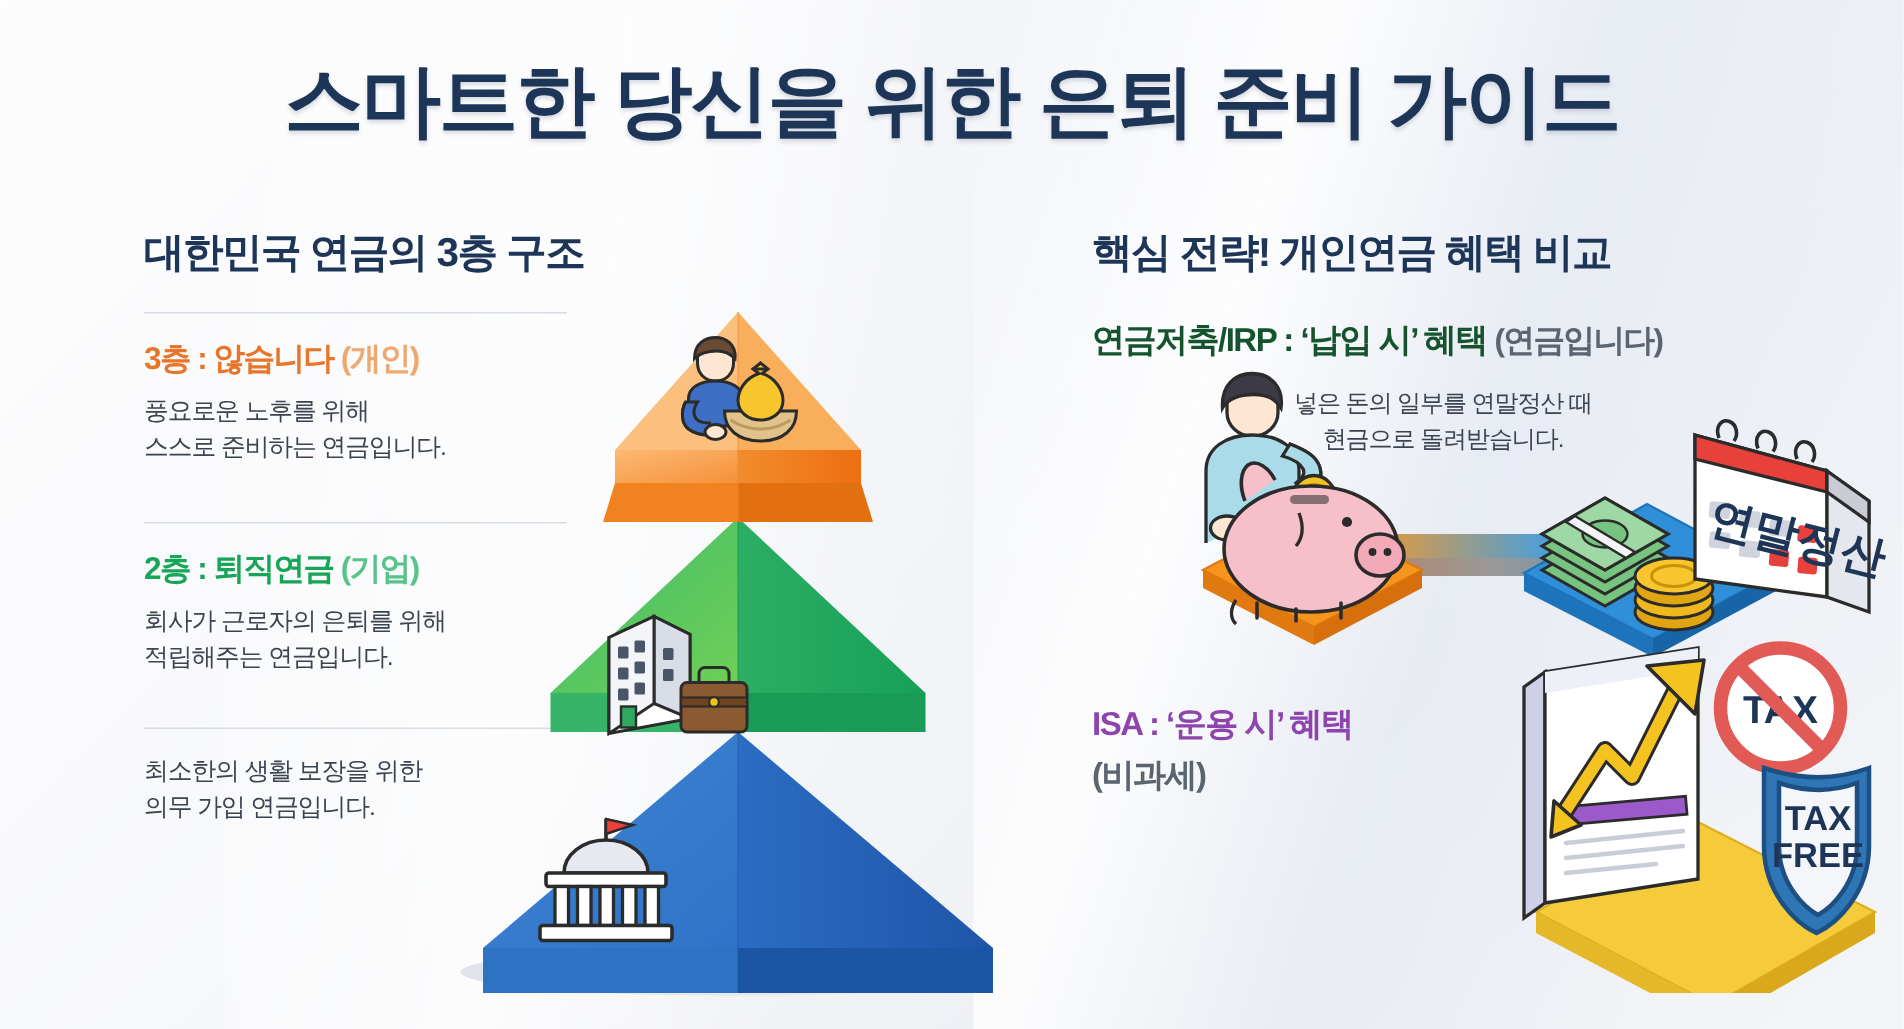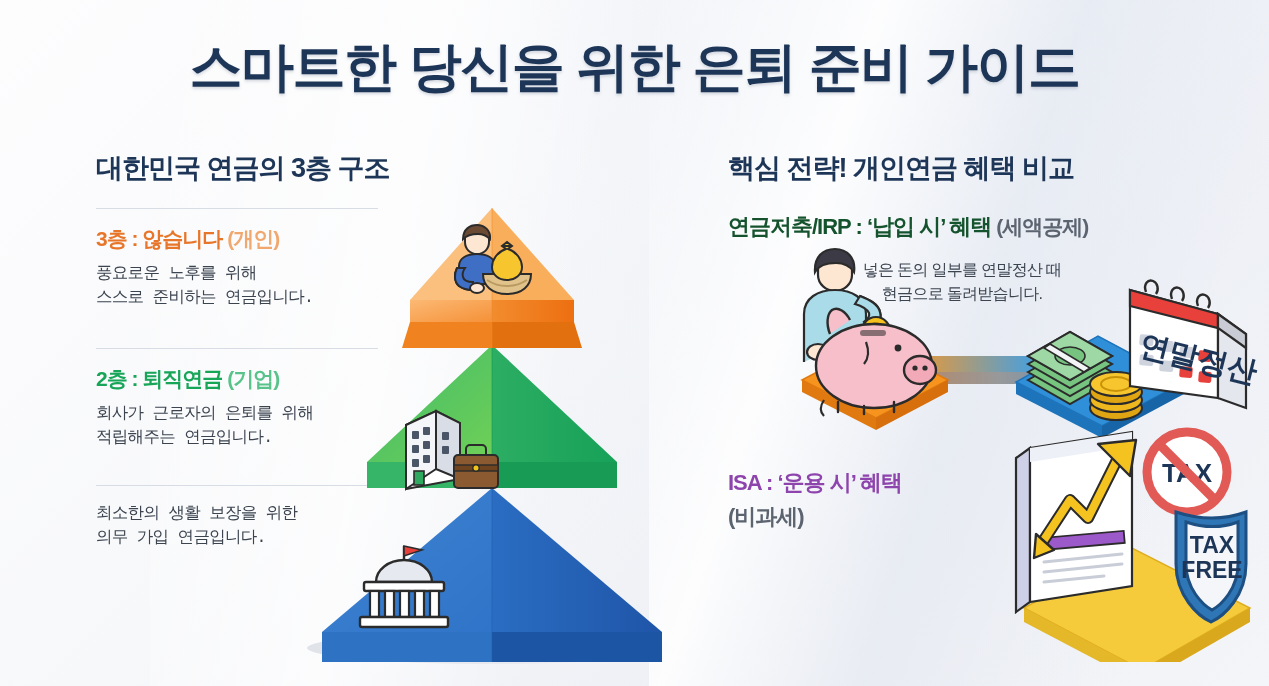--- a/index.html
+++ b/index.html
@@ -47,21 +47,20 @@
     width:282px; height:1px; background:#d8dce4; margin-bottom:16px;
   }
   .tier-title{
     font-size:21px; font-weight:bold; letter-spacing:-1px; white-space:nowrap;
     margin-bottom:9px;
   }
   .tier-title .paren{ font-weight:bold; opacity:.82; }
   .tier-desc{
     font-size:16.5px; color:#3c4450; line-height:1.47; letter-spacing:-0.7px;
     white-space:pre-line;
-    font-family:Liberation Mono, monospace;
   }
   .t3 .tier-title{ color:#e8762a; }
   .t3 .tier-title .paren{ color:#ef9650; }
   .t2 .tier-title{ color:#17a558; }
   .t2 .tier-title .paren{ color:#35b771; }
   .t1 .tier-title{ color:#1d5fb5; }
   .t1 .tier-title .paren{ color:#4a80c8; }
 
   #tier-3{ top:58px; }
   #tier-2{ top:198px; }
@@ -279,21 +278,21 @@
     </div>
   </div>
 </div>
 
 <div class="col-right">
 
   <div class="sec-head" style="margin-left:28px;">핵심 전략! 개인연금 혜택 비교</div>
 
   <div class="sub-head" id="irp-head">
     <span class="sub-orange">연금저축/IRP : ‘납입 시’ 혜택</span>
-    <span class="gray">(세액공제)</span>
+    <span class="gray">(연금입니다)</span>
   </div>
 
   <div class="note note-c" id="irp-note">넣은 돈의 일부를 연말정산 때
 현금으로 돌려받습니다.</div>
 
   <div id="irp-art">
     <svg width="570" height="220" viewBox="0 0 570 220">
       <defs>
         <linearGradient id="flow" x1="0" y1="0" x2="1" y2="0">
           <stop offset="0%" stop-color="#ef8023"></stop>

